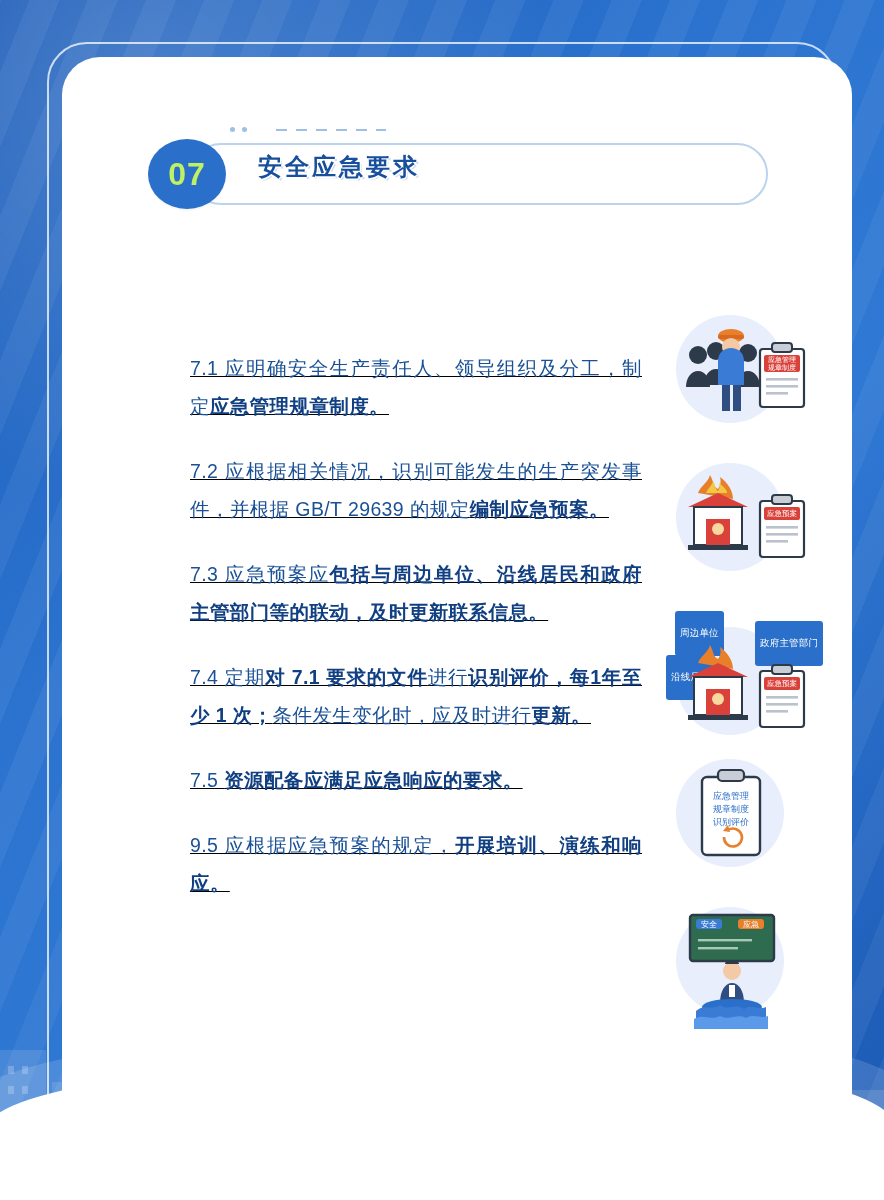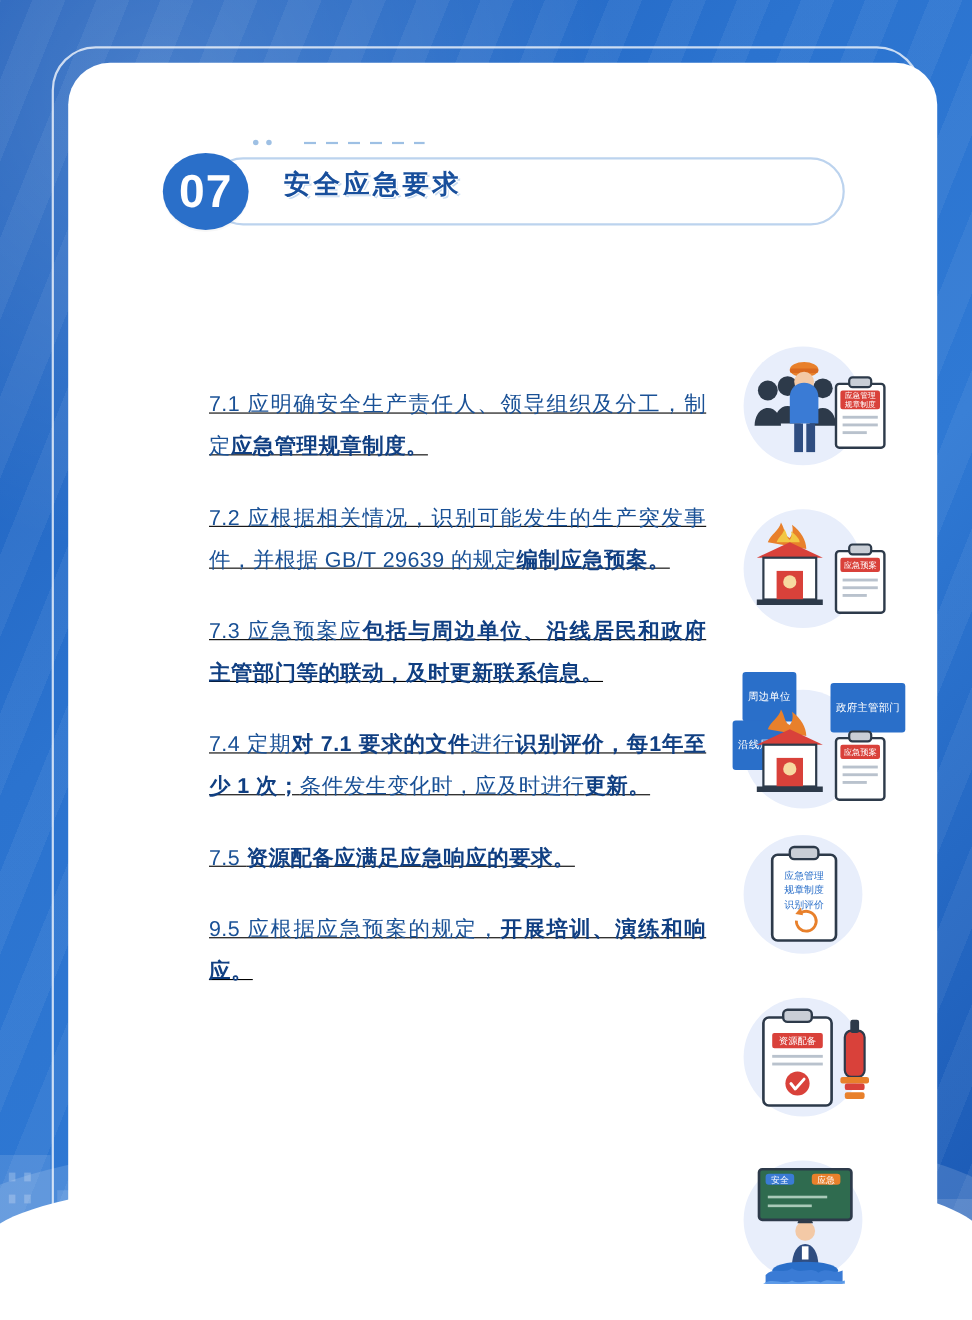--- a/index.html
+++ b/index.html
@@ -125,22 +125,22 @@
     background: repeating-linear-gradient(to right, #9ec0e4 0 11px, rgba(0,0,0,0) 11px 20px);
   }
   .heading-badge {
     position: absolute;
     left: 0;
     top: -4px;
     width: 78px;
     height: 70px;
     border-radius: 50%;
     background: #2a6fc9;
-    color: #ffffff;
-    font-size: 42px;
+    color: #bef264;
+    font-size: 32px;
     font-weight: bold;
     letter-spacing: 1px;
     display: flex;
     align-items: center;
     justify-content: center;
     box-shadow: 0 2px 0 rgba(0,0,0,0.03);
   }
   .heading-title {
     position: absolute;
     left: 110px;
@@ -375,42 +375,20 @@
             <rect x="42" y="11" width="26" height="11" rx="4" fill="#c9ced6" stroke="#2d3a4a" stroke-width="2.2"></rect>
             <text x="55" y="40" font-size="9" fill="#2a6fc9" text-anchor="middle" font-family="Liberation Sans, sans-serif">应急管理</text>
             <text x="55" y="53" font-size="9" fill="#2a6fc9" text-anchor="middle" font-family="Liberation Sans, sans-serif">规章制度</text>
             <text x="55" y="66" font-size="9" fill="#2a6fc9" text-anchor="middle" font-family="Liberation Sans, sans-serif">识别评价</text>
             <path d="M48 78a9 9 0 1 0 4-7" fill="none" stroke="#e8802b" stroke-width="2.6"></path>
             <path d="M52 66l2 7-7-1z" fill="#e8802b"></path>
           </g>
         </svg>
       </div>
 
-      <div class="illus" style="margin-bottom:22px;">
-        <div class="disc"></div>
-        <svg width="150" height="120" viewBox="0 0 150 120" xmlns="http://www.w3.org/2000/svg">
-          <g>
-            <rect x="18" y="18" width="62" height="80" rx="5" fill="#ffffff" stroke="#2d3a4a" stroke-width="2.4"></rect>
-            <rect x="36" y="11" width="26" height="11" rx="4" fill="#c9ced6" stroke="#2d3a4a" stroke-width="2.2"></rect>
-            <rect x="26" y="32" width="46" height="14" rx="2" fill="#d9413a"></rect>
-            <text x="49" y="42" font-size="8.5" fill="#ffffff" text-anchor="middle" font-family="Liberation Sans, sans-serif">资源配备</text>
-            <rect x="26" y="52" width="46" height="2.6" fill="#b9c2cd"></rect>
-            <rect x="26" y="59" width="46" height="2.6" fill="#b9c2cd"></rect>
-            <circle cx="49" cy="78" r="11" fill="#d9413a"></circle>
-            <path d="M43 78l4 5 8-9" stroke="#ffffff" stroke-width="2.6" fill="none" stroke-linecap="round" stroke-linejoin="round"></path>
-          </g>
-          <g>
-            <rect x="92" y="30" width="18" height="42" rx="6" fill="#d9413a" stroke="#2d3a4a" stroke-width="2"></rect>
-            <rect x="97" y="20" width="8" height="12" rx="2" fill="#2d3a4a"></rect>
-            <rect x="88" y="72" width="26" height="6" rx="2" fill="#e8802b"></rect>
-            <rect x="92" y="78" width="18" height="6" rx="2" fill="#d9413a"></rect>
-            <rect x="92" y="86" width="18" height="6" rx="2" fill="#e8802b"></rect>
-          </g>
-        </svg>
-      </div>
 
       <div class="illus">
         <div class="disc"></div>
         <svg width="150" height="126" viewBox="0 0 150 126" xmlns="http://www.w3.org/2000/svg">
           <g>
             <rect x="14" y="8" width="84" height="46" rx="3" fill="#2f6b4f" stroke="#2d3a4a" stroke-width="2.4"></rect>
             <rect x="20" y="12" width="26" height="10" rx="3" fill="#3a7bd5"></rect>
             <text x="33" y="20" font-size="8" fill="#ffffff" text-anchor="middle" font-family="Liberation Sans, sans-serif">安全</text>
             <rect x="62" y="12" width="26" height="10" rx="3" fill="#e8802b"></rect>
             <text x="75" y="20" font-size="8" fill="#ffffff" text-anchor="middle" font-family="Liberation Sans, sans-serif">应急</text>

